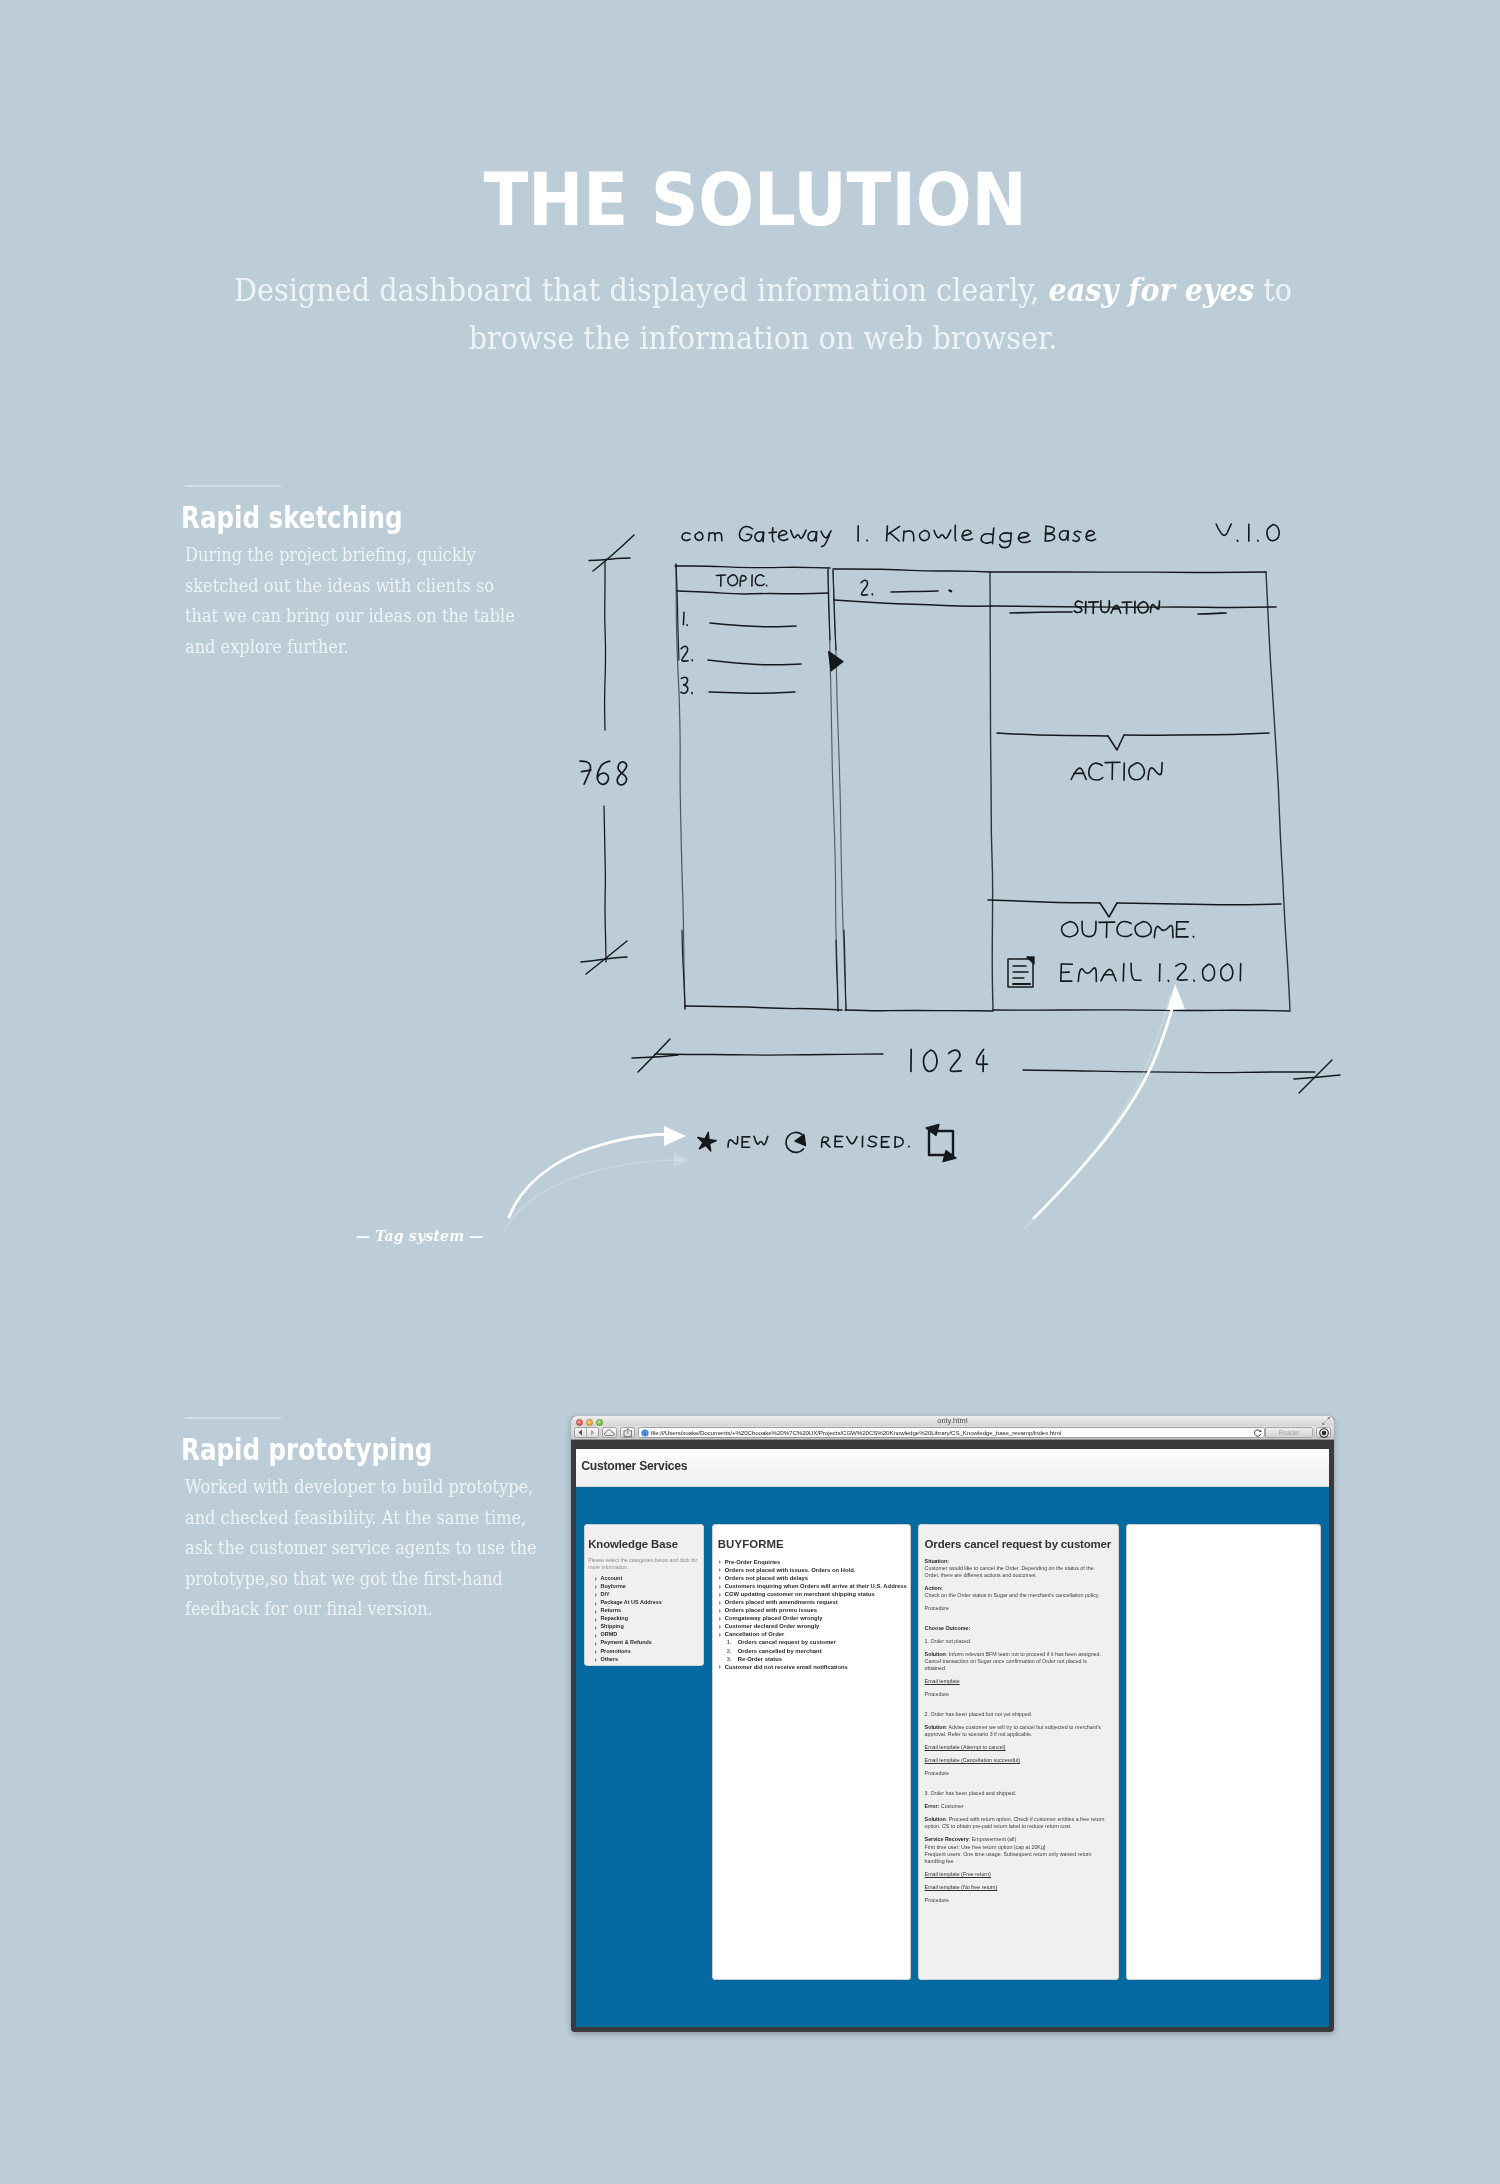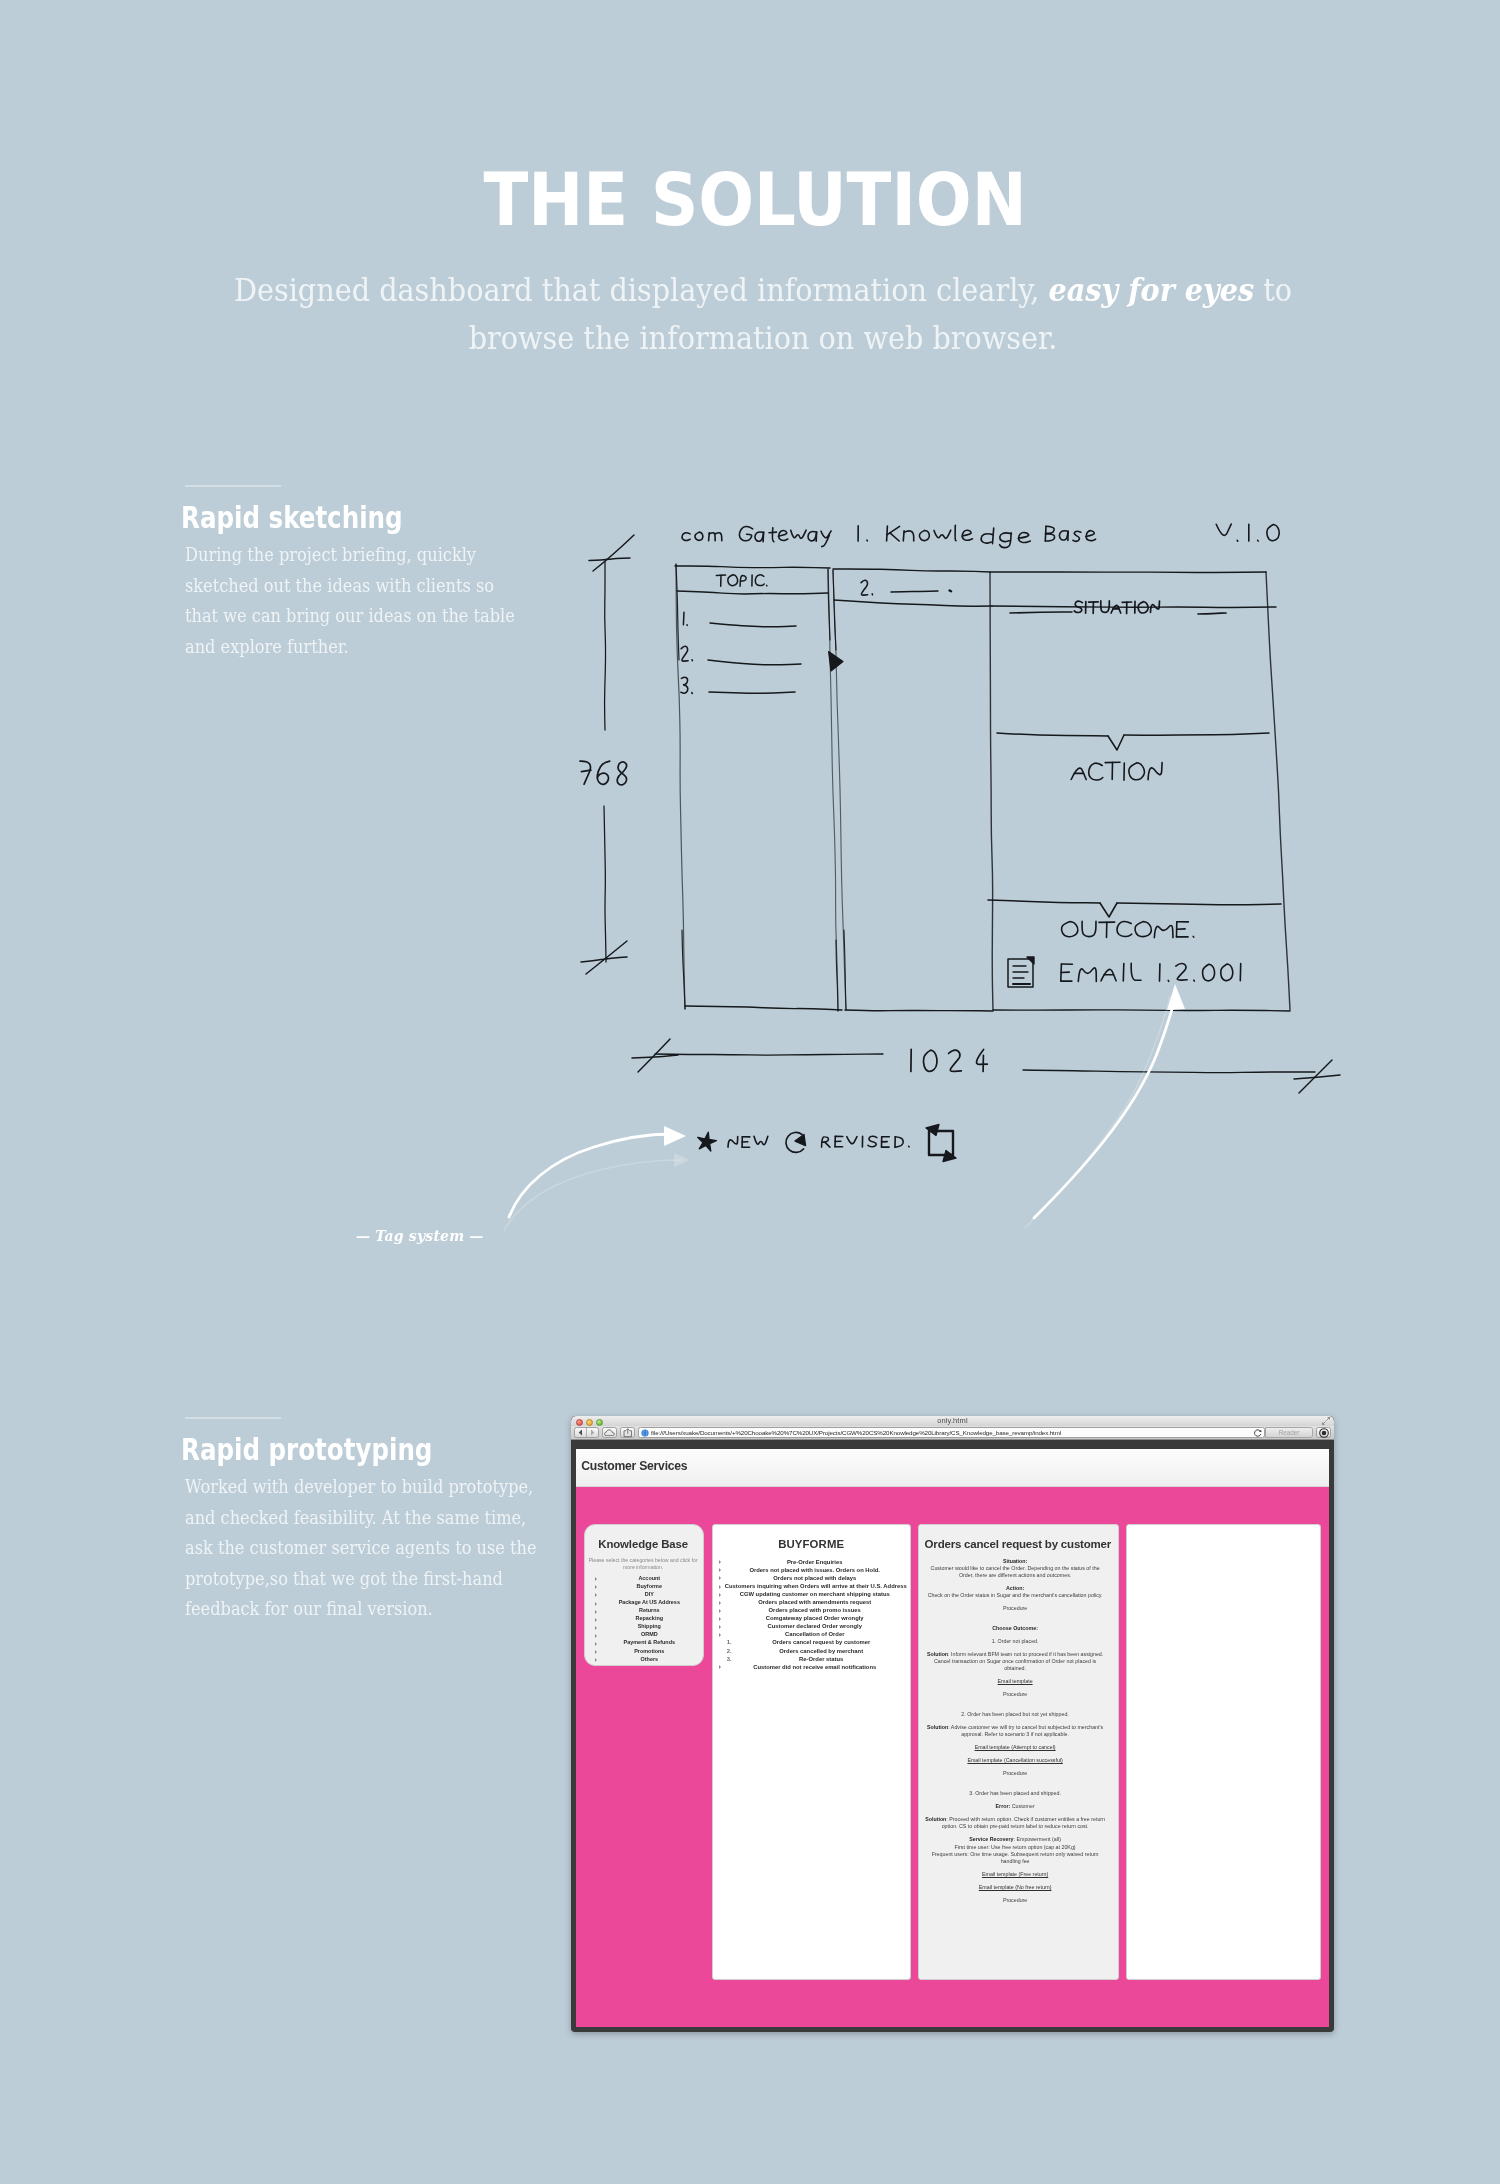--- a/index.html
+++ b/index.html
@@ -86,21 +86,21 @@
   .url-text{font-size:6.2px;color:#2a2a2a;white-space:nowrap;overflow:hidden;letter-spacing:-0.1px;}
   .url-reload{margin-left:auto;width:9px;display:flex;align-items:center;justify-content:center;}
   .reader-btn{
     height:11px;width:48px;margin-left:-3px;border:1px solid #a6a6a6;border-radius:0 2.5px 2.5px 0;
     background:linear-gradient(#eeeeee,#d4d4d4);
     display:flex;align-items:center;justify-content:center;
     font-size:6.3px;color:#a2a2a2;box-sizing:border-box;
   }
   .br-viewport{
     position:absolute;left:5px;top:33px;right:5px;bottom:5px;
-    background:#ec4899;overflow:hidden;text-align:center;
+    background:#0369a1;overflow:hidden;
   }
 
   
   .pg-header{
     position:absolute;left:0;top:0;right:0;height:37px;
     background:linear-gradient(#fdfdfd,#efefef);
     border-bottom:1px solid #d8d8d8;
   }
   .pg-header h3{
     margin:0;position:absolute;left:5.2px;top:10px;
@@ -110,21 +110,21 @@
   .cards{position:absolute;left:8px;top:75px;right:8px;display:flex;gap:7.5px;}
   .card{
     border:1px solid #cfcfcf;border-radius:3px;background:#ffffff;
     box-sizing:border-box;position:relative;
   }
   .card.grey{background:#f0f0f0;}
   .card h4{
     margin:0;font-family:"Liberation Sans",sans-serif;font-weight:bold;
     color:#333333;letter-spacing:-0.1px;white-space:nowrap;
   }
-  .kb-card{width:123.3px;height:142px;padding:13px 5px 0 3.2px;border-radius:11px;}
+  .kb-card{width:123.3px;height:142px;padding:13px 5px 0 3.2px;}
   .kb-card h4{font-size:11.4px;margin-bottom:7px;letter-spacing:-0.1px;}
   .kb-note{font-size:5.2px;color:#8a8a8a;line-height:7.3px;margin-bottom:2.5px;}
   .kb-list{list-style:none;margin:0;padding:0 0 0 12.3px;}
   .kb-list li{
     font-size:5.45px;font-weight:bold;color:#2a2a2a;line-height:8.05px;position:relative;
     white-space:nowrap;
   }
   .kb-list li::before{
     content:"";position:absolute;left:-5.2px;top:3.3px;
     border-left:2.7px solid #8a8a8a;border-top:2.1px solid transparent;border-bottom:2.1px solid transparent;

